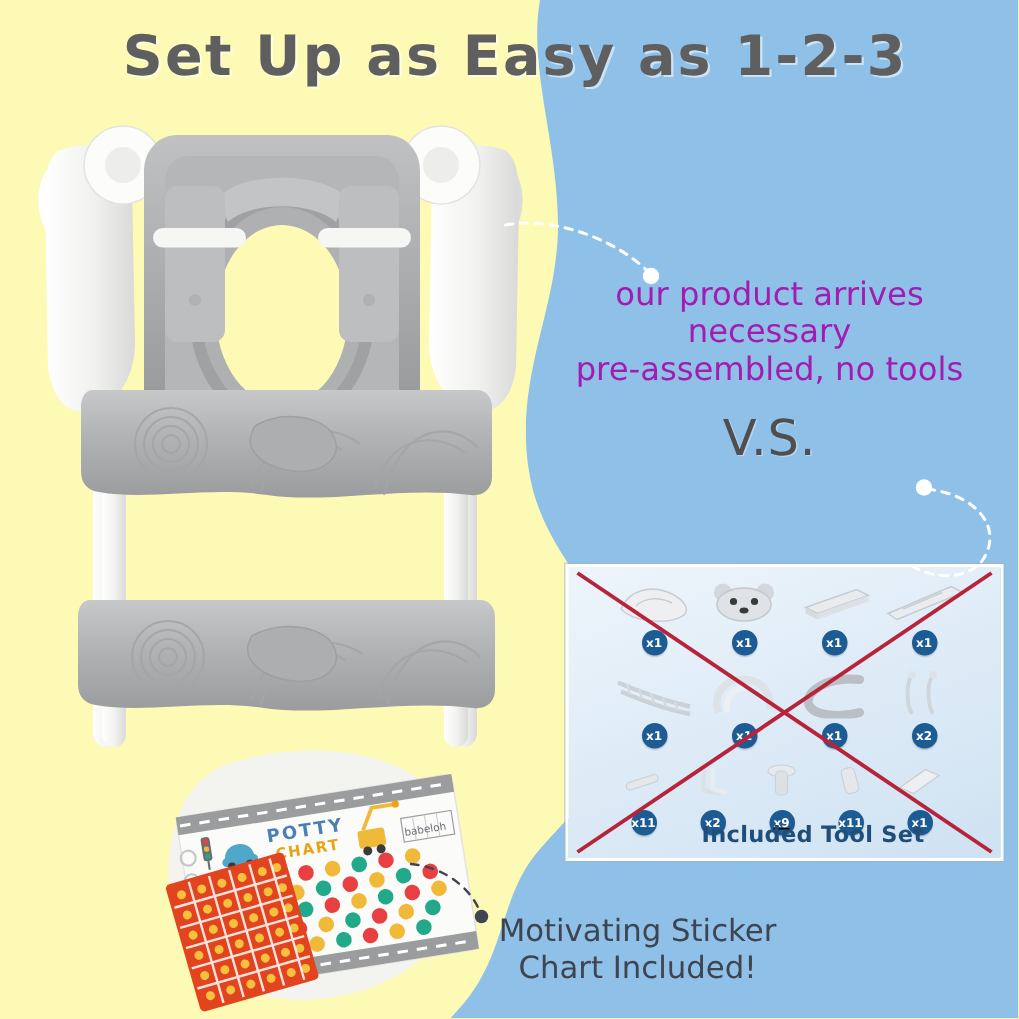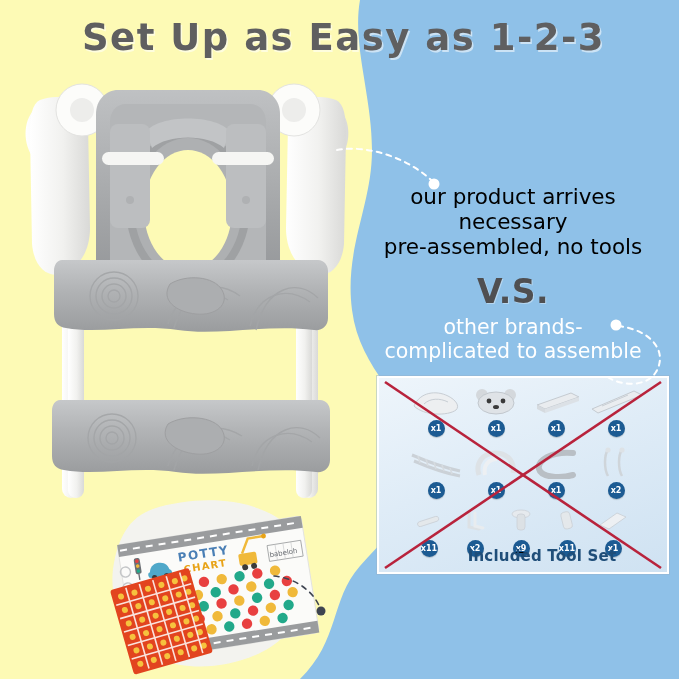--- a/index.html
+++ b/index.html
@@ -25,27 +25,27 @@
     z-index:30;
   }
 
   
   .product{position:absolute;left:18px;top:78px;width:340px;height:420px;z-index:12;}
   .product svg{display:block;}
 
   
   .copy-pre{
     position:absolute;left:358px;top:185px;width:310px;text-align:center;
-    color:#000000;font-size:21.5px;line-height:1.16;
+    color:#a21caf;font-size:21.5px;line-height:1.16;
     font-family:"DejaVu Sans", sans-serif;
     z-index:25;
   }
   .vs{
     position:absolute;left:358px;top:272px;width:310px;text-align:center;
-    font-weight:bold;font-size:33px;color:#4F4F51;letter-spacing:.5px;
+    font-weight:normal;font-size:33px;color:#4F4F51;letter-spacing:.5px;
     text-shadow:1px 1px 0 rgba(255,255,255,.35);
     z-index:25;
   }
   .copy-other{
     position:absolute;left:350px;top:316px;width:326px;text-align:center;
     color:#ffffff;font-size:20.5px;line-height:1.16;
     z-index:25;
   }
 
   
@@ -205,24 +205,20 @@
   </div>
 
   <div class="copy-pre">
     <div>our product arrives</div>
     <div>necessary</div>
     <div>pre-assembled, no tools</div>
   </div>
 
   <div class="vs">V.S.</div>
 
-  <div class="copy-other">
-    <div>other brands-</div>
-    <div>complicated to assemble</div>
-  </div>
 
   <svg class="connectors" viewBox="0 0 679 679" xmlns="http://www.w3.org/2000/svg">
     <path d="M337,150 C370,144 412,160 434,183" fill="none" stroke="#FFFFFF" stroke-width="2" stroke-dasharray="5 5" stroke-linecap="round"></path>
     <circle cx="434" cy="184" r="5.5" fill="#FFFFFF"></circle>
 
     <path d="M618,326 C652,330 668,352 656,372 C646,388 620,386 606,376" fill="none" stroke="#FFFFFF" stroke-width="2" stroke-dasharray="5 5" stroke-linecap="round"></path>
     <circle cx="616" cy="325" r="5.5" fill="#FFFFFF"></circle>
 
     <path d="M274,576 C296,578 314,592 320,608" fill="none" stroke="#3E4450" stroke-width="1.6" stroke-dasharray="5 5" stroke-linecap="round"></path>
     <circle cx="321" cy="611" r="4.5" fill="#3E4450"></circle>
@@ -527,14 +523,18 @@
           <line x1="40" y1="82" x2="40" y2="166"></line>
             <line x1="54" y1="82" x2="54" y2="166"></line>
           <line x1="68" y1="82" x2="68" y2="166"></line>
             <line x1="82" y1="82" x2="82" y2="166"></line>
           <line x1="96" y1="82" x2="96" y2="166"></line>
         </g>
       </g>
     </svg>
   </div>
 
+  <div class="copy-sticker">
+    <div>Motivating Sticker</div>
+    <div>Chart Included!</div>
+  </div>
 
 </div>
 
 </body></html>

